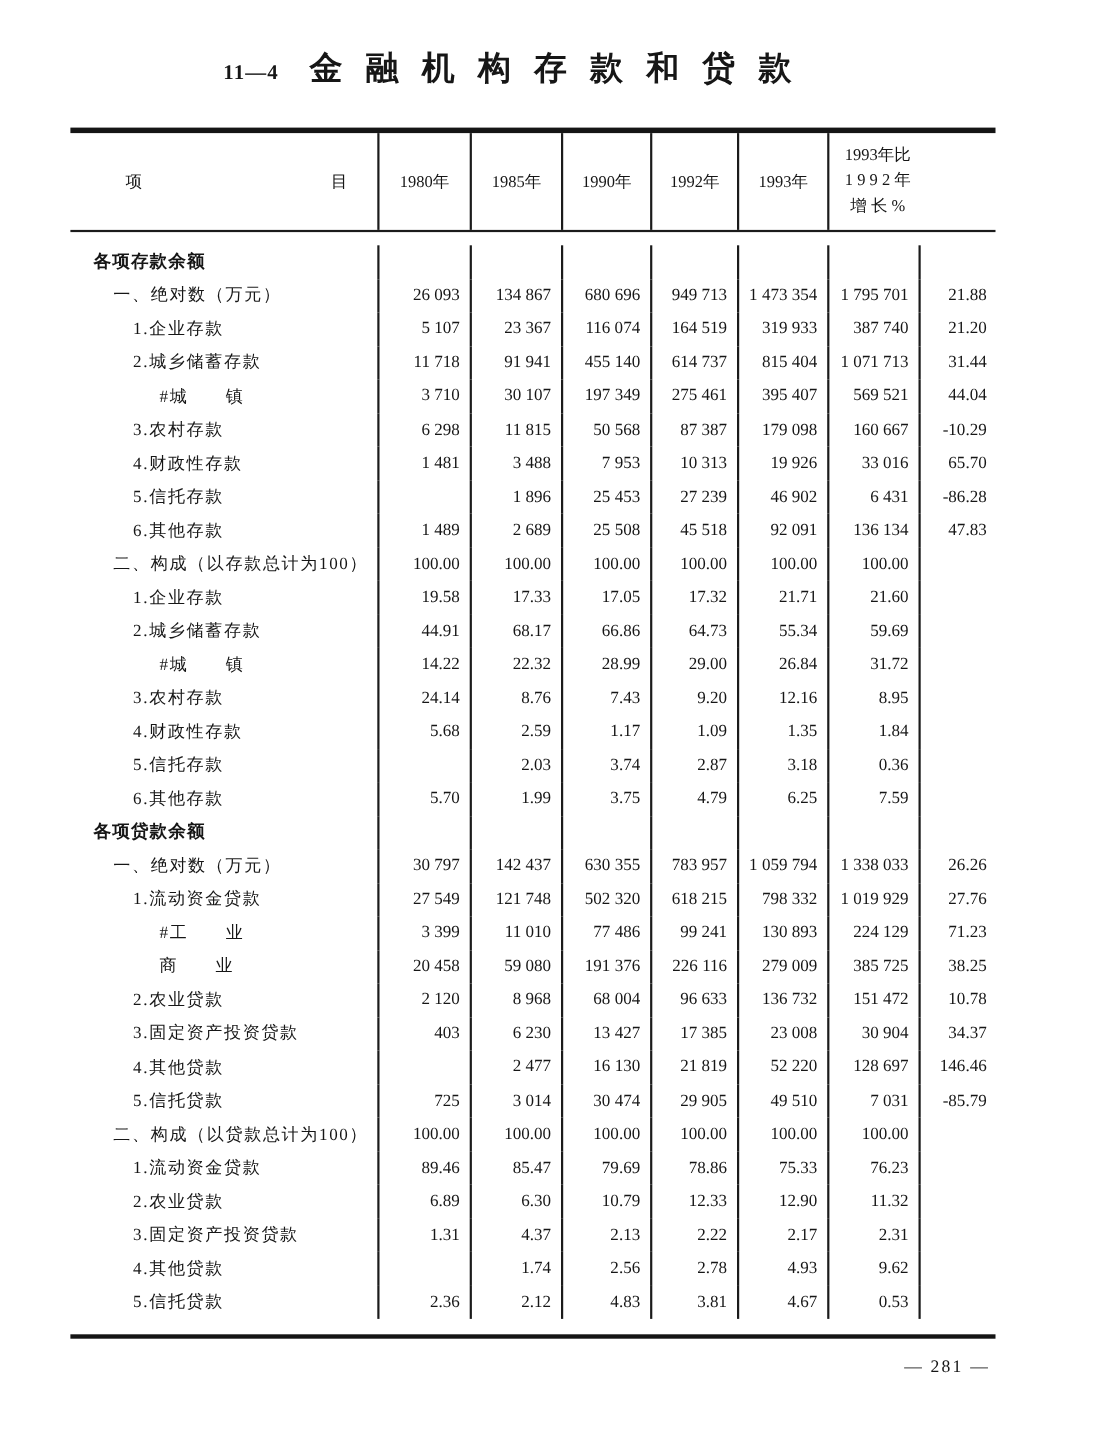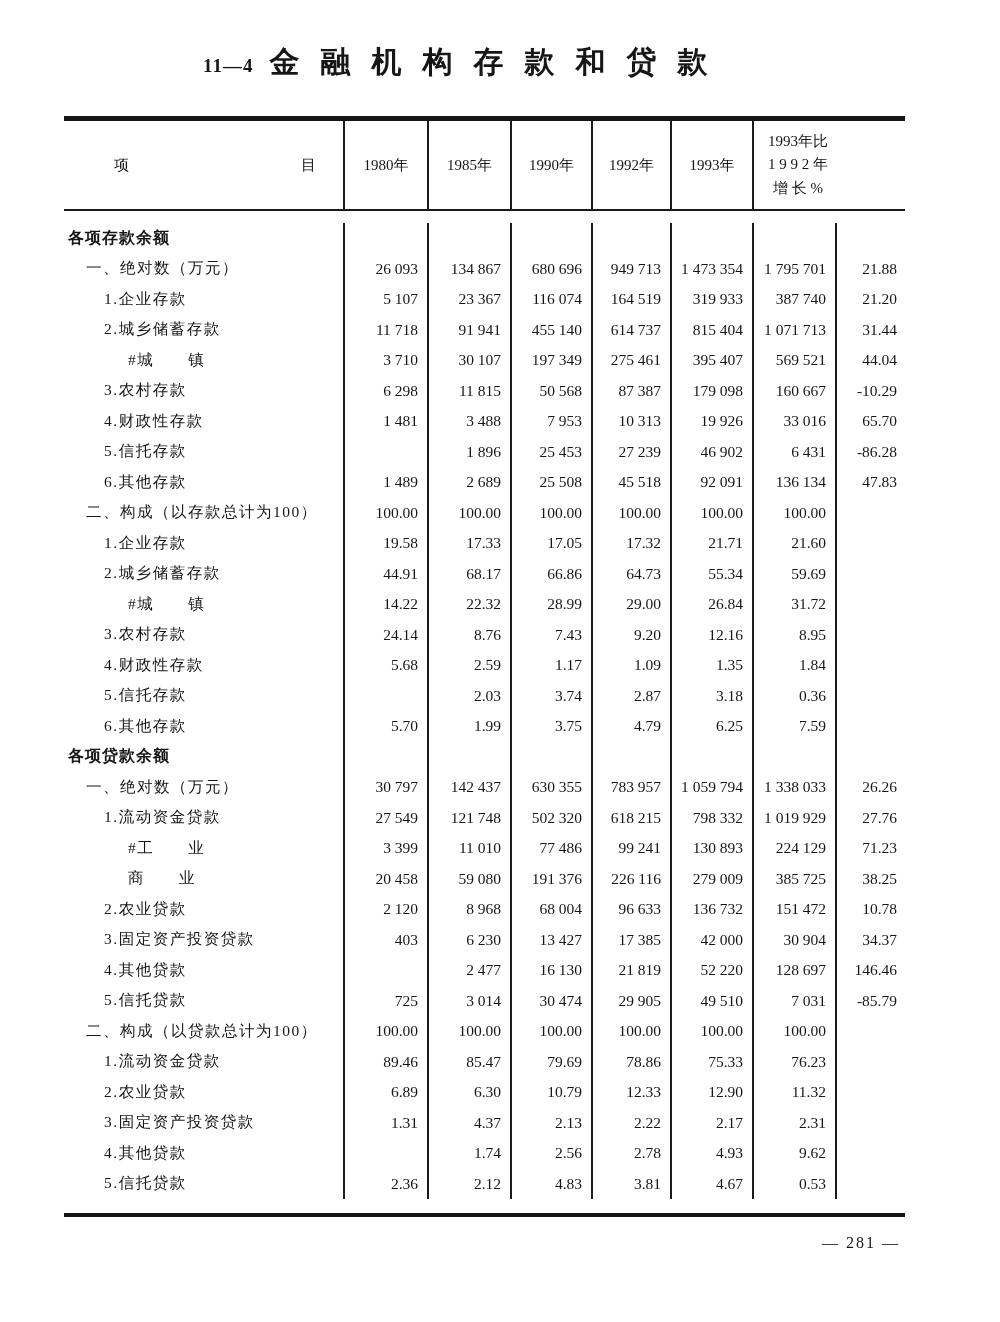--- a/index.html
+++ b/index.html
@@ -9,21 +9,21 @@
     font-family:"Liberation Serif","DejaVu Serif",serif;
     color:#161616;
     position:relative;
     overflow:hidden;
   }
   .page{position:absolute;inset:0;background:#fff;}
 
   
   .title-row{
     position:absolute;left:203px;top:42px;
-    display:flex;align-items:baseline;gap:4px;
+    display:flex;align-items:baseline;gap:16px;
     white-space:nowrap;
   }
   .title-prefix{
     font-size:19px;font-weight:bold;letter-spacing:1px;
   }
   .title-main{
     font-size:30px;font-weight:bold;letter-spacing:21px;
     font-family:"Liberation Serif","DejaVu Serif",serif;
     margin-left:12px;
   }
@@ -68,20 +68,21 @@
     height:30.5px;
   }
   .row .cell{
     display:flex;align-items:center;
     font-size:15px;
   }
   .row .label{
     letter-spacing:1.5px;
     white-space:nowrap;
     font-size:15.5px;
+    margin-left:17px;
   }
   .row .num{
     justify-content:flex-end;
     padding-right:9px;
     font-size:15.5px;
     font-family:"Liberation Serif","DejaVu Serif",serif;
   }
   .row .growth{padding-right:8px;}
   .ind0 .label{padding-left:4px;font-weight:bold;font-size:16px;letter-spacing:1px;}
   .ind1 .label{padding-left:22px;}
@@ -352,21 +353,21 @@
           <div class="cell num">136 732</div>
           <div class="cell num">151 472</div>
           <div class="cell num growth last">10.78</div>
         </div>
         <div class="row ind2">
           <div class="cell label">3.固定资产投资贷款</div>
           <div class="cell num">403</div>
           <div class="cell num">6 230</div>
           <div class="cell num">13 427</div>
           <div class="cell num">17 385</div>
-          <div class="cell num">42 000</div>
+          <div class="cell num">23 008</div>
           <div class="cell num">30 904</div>
           <div class="cell num growth last">34.37</div>
         </div>
         <div class="row ind2">
           <div class="cell label">4.其他贷款</div>
           <div class="cell num"></div>
           <div class="cell num">2 477</div>
           <div class="cell num">16 130</div>
           <div class="cell num">21 819</div>
           <div class="cell num">52 220</div>

